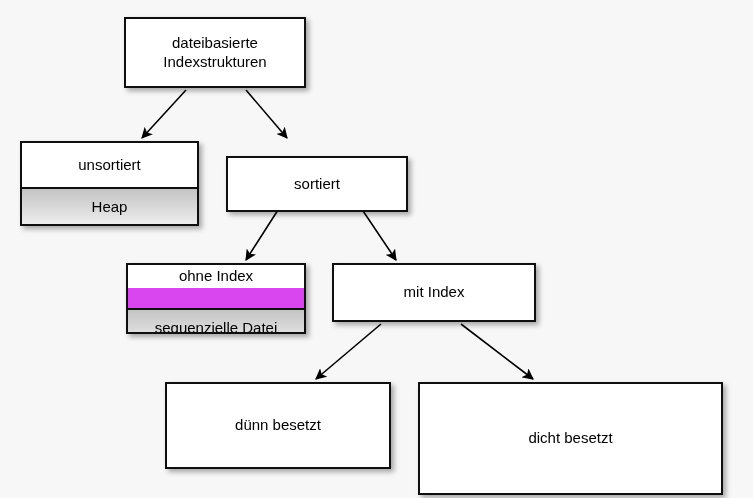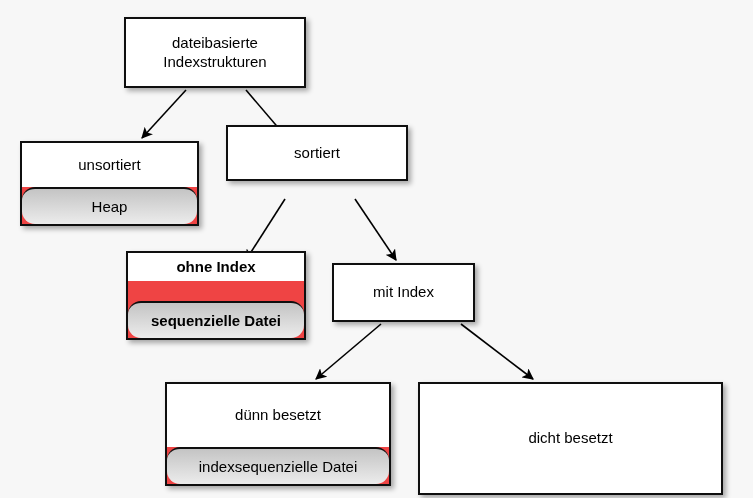--- a/index.html
+++ b/index.html
@@ -24,21 +24,21 @@
     left: 0;
     top: 0;
     width: 753px;
     height: 498px;
     pointer-events: none;
   }
   .node {
     position: absolute;
     box-sizing: border-box;
     border: 2px solid #0f0f0f;
-    background: #ef4444;
+    background: #d946ef;
     box-shadow: 3px 3px 5px rgba(0,0,0,0.33);
     display: flex;
     flex-direction: column;
     overflow: hidden;
     z-index: 2;
   }
   .node-title {
     flex: 1 1 auto;
     display: flex;
     align-items: center;
@@ -57,21 +57,20 @@
     display: flex;
     align-items: center;
     justify-content: center;
     border-top: 2px solid #0f0f0f;
     background: linear-gradient(to bottom, #c4c4c4 0%, #d6d6d6 45%, #ececec 100%);
     color: #000000;
     font-size: 15px;
     text-align: center;
     padding: 2px 6px;
     box-sizing: border-box;
-    border-radius: 13px;
   }
   .node.has-sub .node-title {
     flex: 1 1 auto;
   }
 </style>
 </head>
 <body>
 
 <div id="diagram-root">
 
@@ -93,32 +92,31 @@
 
   <div id="nodes-layer">
       <div class="node" style="left: 124px; top: 17px; width: 182px; height: 71px;">
         <div class="node-title">dateibasierte
 Indexstrukturen</div>
       </div>
       <div class="node has-sub" style="left: 20px; top: 141px; width: 179px; height: 85px;">
         <div class="node-title">unsortiert</div>
         <div class="node-sub" style="height: 37px;">Heap</div>
       </div>
-      <div class="node" style="left: 226px; top: 125px; width: 182px; height: 56px;">
+      <div class="node" style="left: 226px; top: 156px; width: 182px; height: 56px;">
         <div class="node-title">sortiert</div>
       </div>
-      <div class="node has-sub" style="left: 126px; top: 251px; width: 180px; height: 89px; font-weight: bold;">
+      <div class="node has-sub" style="left: 126px; top: 263px; width: 180px; height: 71px;">
         <div class="node-title">ohne Index</div>
         <div class="node-sub" style="height: 37px; margin-top: 20px;">sequenzielle Datei</div>
       </div>
-      <div class="node" style="left: 332px; top: 263px; width: 143px; height: 59px;">
+      <div class="node" style="left: 332px; top: 263px; width: 204px; height: 59px;">
         <div class="node-title">mit Index</div>
       </div>
-      <div class="node has-sub" style="left: 165px; top: 382px; width: 226px; height: 104px;">
+      <div class="node has-sub" style="left: 165px; top: 382px; width: 226px; height: 87px;">
         <div class="node-title">dünn besetzt</div>
-        <div class="node-sub" style="height: 37px;">indexsequenzielle Datei</div>
       </div>
       <div class="node has-sub" style="left: 418px; top: 382px; width: 305px; height: 113px;">
         <div class="node-title">dicht besetzt</div>
       </div>
     </div>
 
 </div>
 
 </body></html>

